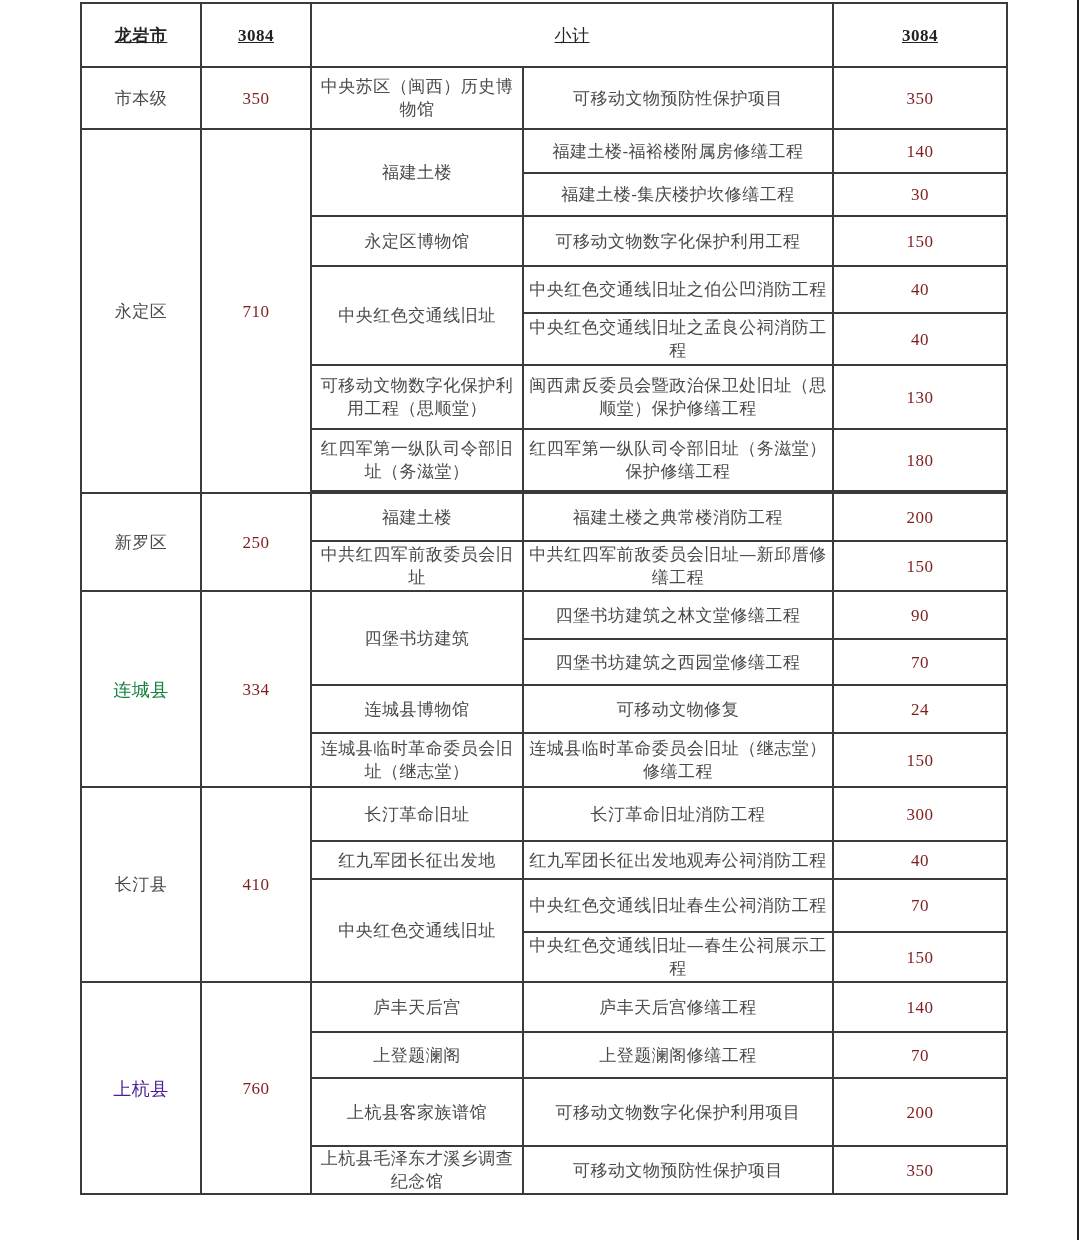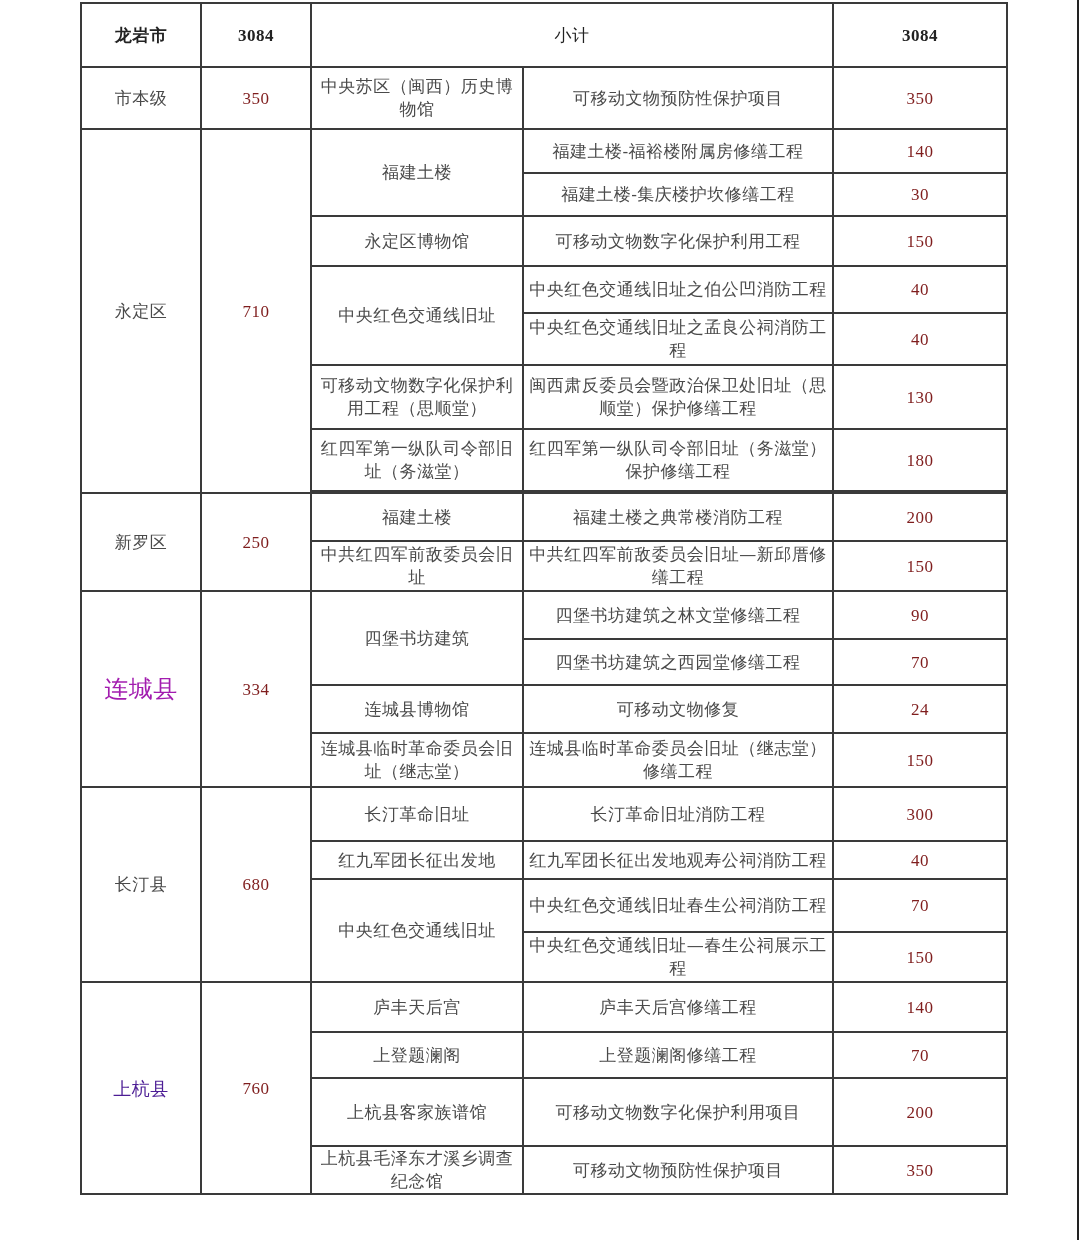--- a/index.html
+++ b/index.html
@@ -3,21 +3,21 @@
 <meta charset="utf-8">
 <style>
   html, body { margin: 0; padding: 0; background: #ffffff; }
   body { width: 1080px; height: 1240px; position: relative; overflow: hidden;
          font-family: "DejaVu Serif", "Liberation Serif", serif; color: #4a4a4a; }
   .page-edge { position: absolute; right: 1px; top: 0; width: 2px; height: 1240px; background: #222; }
   table.budget { position: absolute; left: 80px; top: 2px; width: 926px;
     border-collapse: collapse; table-layout: fixed; }
   table.budget td { border: 2px solid #3a3a3a; text-align: center; vertical-align: middle;
     font-size: 17px; line-height: 23px; padding: 0 2px; letter-spacing: 0.5px; }
-  td.bold { font-weight: bold; color: #222; font-family: "DejaVu Sans", "Liberation Sans", sans-serif; font-size: 17px; }
+  td.bold { font-weight: bold; color: #222; font-family: "DejaVu Sans", "Liberation Sans", sans-serif; font-size: 17px; text-decoration: underline; }
   td.num { font-family: "Liberation Serif", serif; font-size: 18px; color: #7f1d1d; }
 </style>
 </head>
 <body>
 
 <div class="page-edge"></div>
 
 <table class="budget">
   <colgroup>
     <col style="width:120px">
@@ -90,21 +90,21 @@
       <td>福建土楼之典常楼消防工程</td>
       <td class="num">200</td>
     </tr>
     <tr style="height:50px">
       <td>中共红四军前敌委员会旧址</td>
       <td>中共红四军前敌委员会旧址—新邱厝修缮工程</td>
       <td class="num">150</td>
     </tr>
 
     <tr style="height:48px">
-      <td rowspan="4" style="color:#a21caf;font-size:24px">连城县</td>
+      <td rowspan="4" style="color:#15803d;font-size:18px">连城县</td>
       <td rowspan="4" class="num">334</td>
       <td rowspan="2">四堡书坊建筑</td>
       <td>四堡书坊建筑之林文堂修缮工程</td>
       <td class="num">90</td>
     </tr>
     <tr style="height:46px">
       <td>四堡书坊建筑之西园堂修缮工程</td>
       <td class="num">70</td>
     </tr>
     <tr style="height:48px">
@@ -113,21 +113,21 @@
       <td class="num">24</td>
     </tr>
     <tr style="height:54px">
       <td>连城县临时革命委员会旧址（继志堂）</td>
       <td>连城县临时革命委员会旧址（继志堂）修缮工程</td>
       <td class="num">150</td>
     </tr>
 
     <tr style="height:54px">
       <td rowspan="4">长汀县</td>
-      <td rowspan="4" class="num">680</td>
+      <td rowspan="4" class="num">410</td>
       <td>长汀革命旧址</td>
       <td>长汀革命旧址消防工程</td>
       <td class="num">300</td>
     </tr>
     <tr style="height:38px">
       <td>红九军团长征出发地</td>
       <td>红九军团长征出发地观寿公祠消防工程</td>
       <td class="num">40</td>
     </tr>
     <tr style="height:53px">

